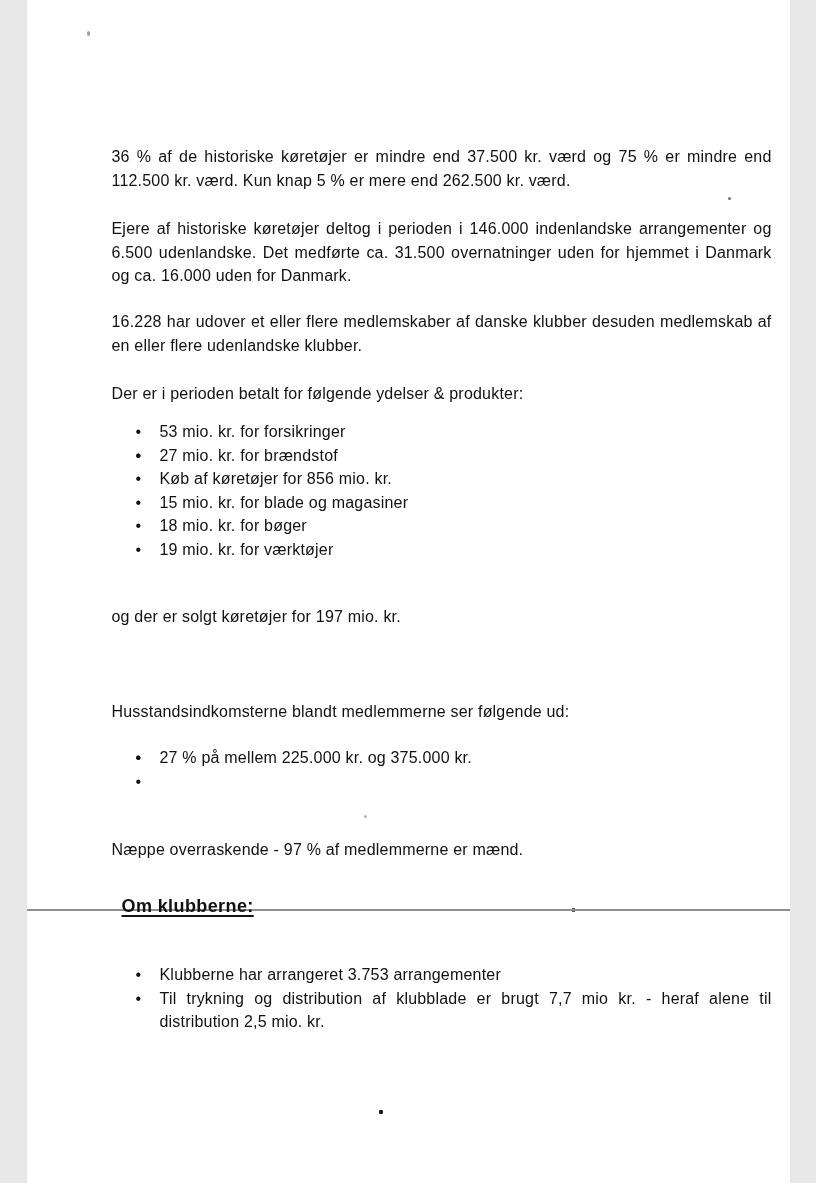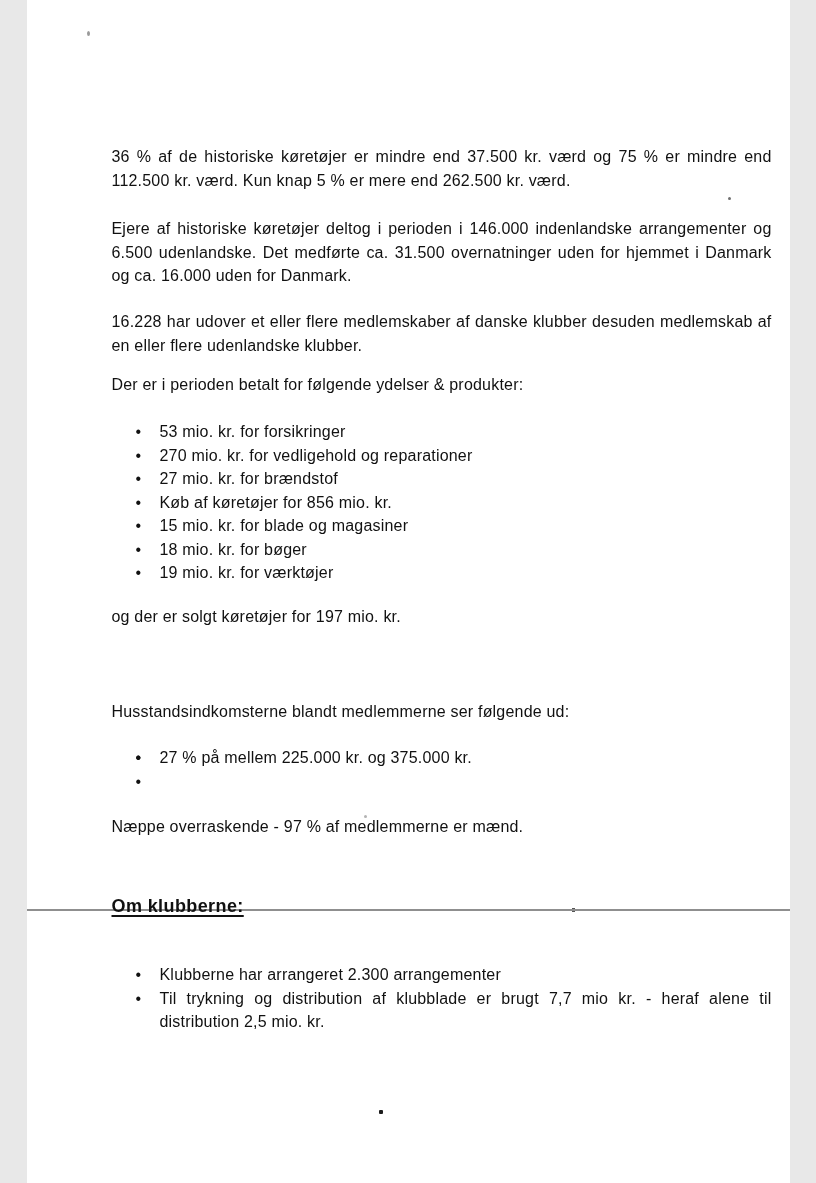--- a/index.html
+++ b/index.html
@@ -37,21 +37,21 @@
     text-align: justify;
     letter-spacing: 0.2px;
   }
   .bullets .b {
     position: absolute;
     left: 24px;
     top: 0;
   }
   .heading {
     position: absolute;
-    left: 85px;
+    left: 95px;
     top: 895px;
     margin: 0;
     font-size: 18px;
     font-weight: bold;
     letter-spacing: 0.4px;
     text-decoration: underline;
     text-decoration-thickness: 2px;
     text-underline-offset: 3px;
     z-index: 2;
   }
@@ -67,27 +67,27 @@
   .speck { position: absolute; border-radius: 50%; }
   .speck-1 { left: 60px;  top: 31px;   width: 3px; height: 5px; background: #9a9a9a; }
   .speck-2 { left: 701px; top: 197px;  width: 3px; height: 3px; background: #6f6f6f; }
   .speck-3 { left: 337px; top: 815px;  width: 3px; height: 3px; background: #b3b3b3; }
   .speck-4 { left: 545px; top: 908px;  width: 3px; height: 4px; background: #555555; border-radius: 0; }
   .speck-5 { left: 352px; top: 1110px; width: 4px; height: 4px; background: #1c1c1c; border-radius: 1px; }
   
   #p1 { top: 145px; }
   #p2 { top: 217px; }
   #p3 { top: 310px; }
-  #p4 { top: 373px; }
+  #p4 { top: 382px; }
   #products-list { top: 420px; }
   #p5 { top: 605px; }
   #p6 { top: 652px; }
   #p7 { top: 700px; }
   #income-list { top: 746px; }
-  #p8 { top: 815px; }
+  #p8 { top: 838px; }
   #clubs-list { top: 963px; }
 </style>
 </head>
 <body>
 
 <div class="page">
 
   <div class="speck speck-1"></div>
   <div class="speck speck-2"></div>
   <div class="speck speck-3"></div>
@@ -96,21 +96,21 @@
   <p id="p1" class="para">36 % af de historiske køretøjer er mindre end 37.500 kr. værd og 75 % er mindre end 112.500 kr. værd. Kun knap 5 % er mere end 262.500 kr. værd.</p>
 
   <p id="p2" class="para">Ejere af historiske køretøjer deltog i perioden i 146.000 indenlandske arrangementer og 6.500 udenlandske. Det medførte ca. 31.500 overnatninger uden for hjemmet i Danmark og ca. 16.000 uden for Danmark.</p>
 
   <p id="p3" class="para">16.228 har udover et eller flere medlemskaber af danske klubber desuden medlemskab af en eller flere udenlandske klubber.</p>
 
   <p id="p4" class="para">Der er i perioden betalt for følgende ydelser &amp; produkter:</p>
 
   <ul id="products-list" class="bullets">
     <li><span class="b">•</span><span>53 mio. kr. for forsikringer</span></li>
-    <li><span class="b">•</span><span>270 mio. kr. for vedligehold og reparationer</span></li>
+    <li><span class="b">•</span></li>
     <li><span class="b">•</span><span>27 mio. kr. for brændstof</span></li>
     <li><span class="b">•</span><span>Køb af køretøjer for 856 mio. kr.</span></li>
     <li><span class="b">•</span><span>15 mio. kr. for blade og magasiner</span></li>
     <li><span class="b">•</span><span>18 mio. kr. for bøger</span></li>
     <li><span class="b">•</span><span>19 mio. kr. for værktøjer</span></li>
   </ul>
 
   <p id="p5" class="para">og der er solgt køretøjer for 197 mio. kr.</p>
 
 
@@ -123,17 +123,17 @@
   </ul>
 
   <p id="p8" class="para">Næppe overraskende - 97 % af medlemmerne er mænd.</p>
 
   <div class="rule"></div>
   <div class="speck speck-4"></div>
 
   <h2 class="heading">Om klubberne:</h2>
 
   <ul id="clubs-list" class="bullets">
-    <li><span class="b">•</span><span>Klubberne har arrangeret 2.300 arrangementer</span></li>
+    <li><span class="b">•</span><span>Klubberne har arrangeret 3.753 arrangementer</span></li>
     <li><span class="b">•</span><span>Til trykning og distribution af klubblade er brugt 7,7 mio kr. - heraf alene til distribution 2,5 mio. kr.</span></li>
   </ul>
 
 </div>
 
 </body></html>

